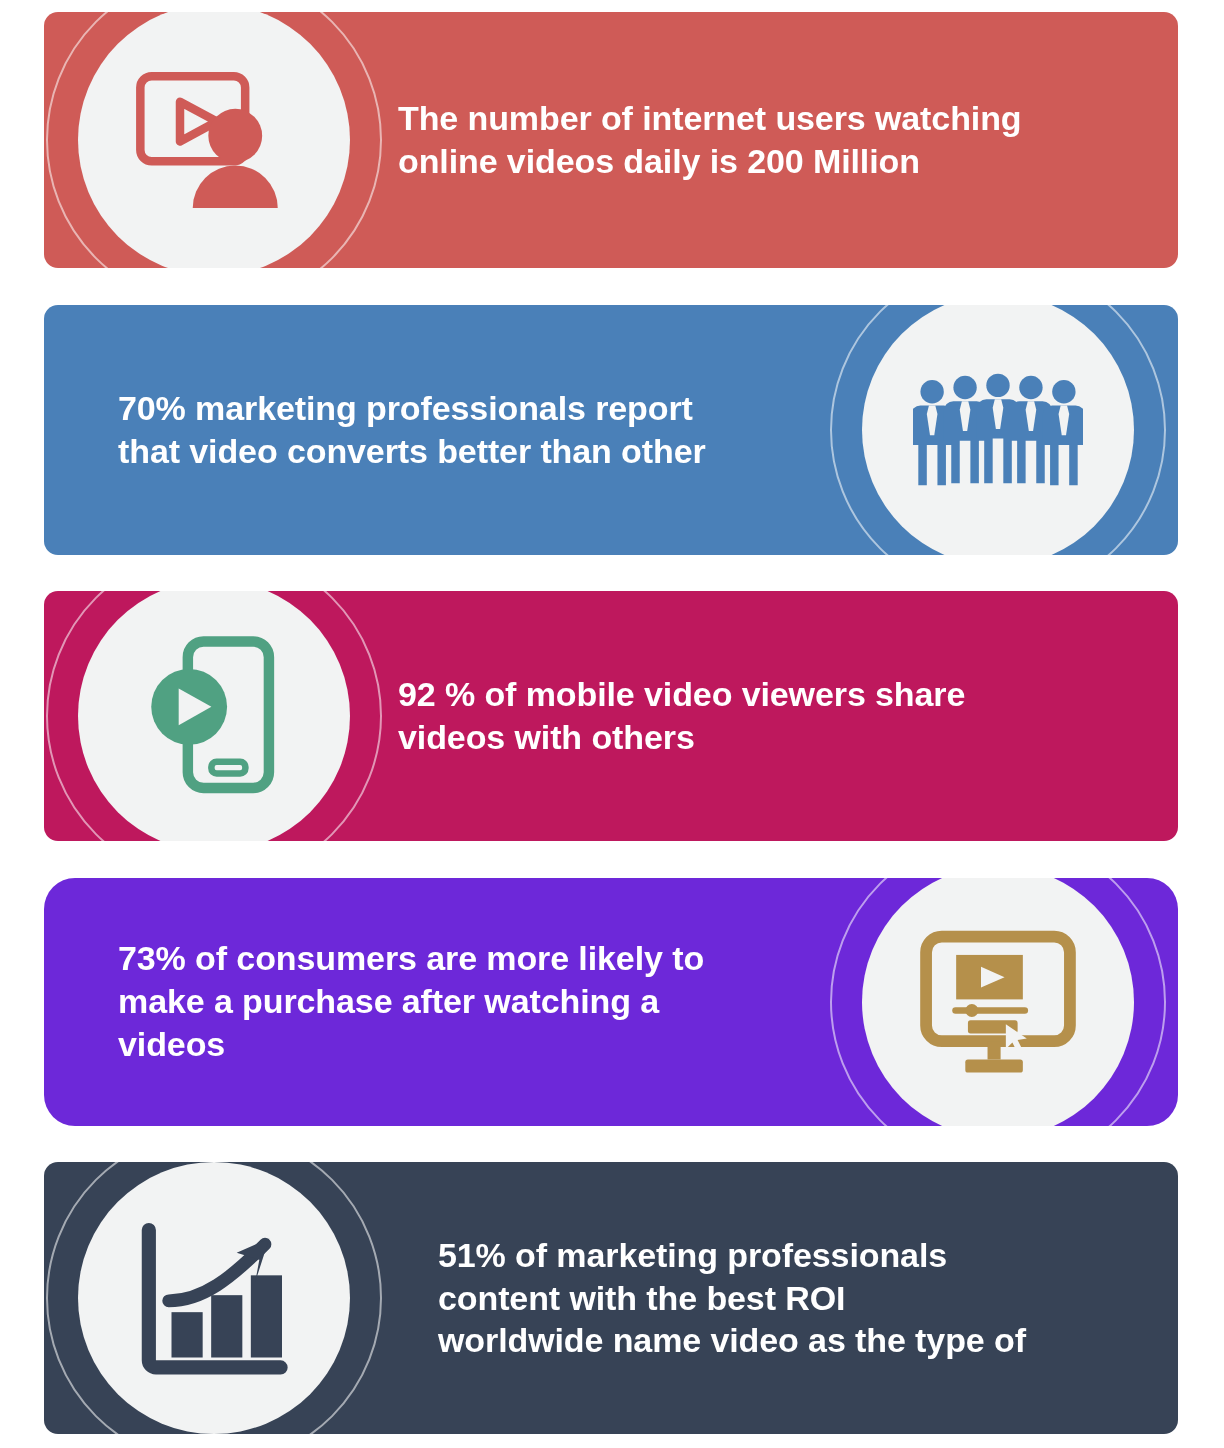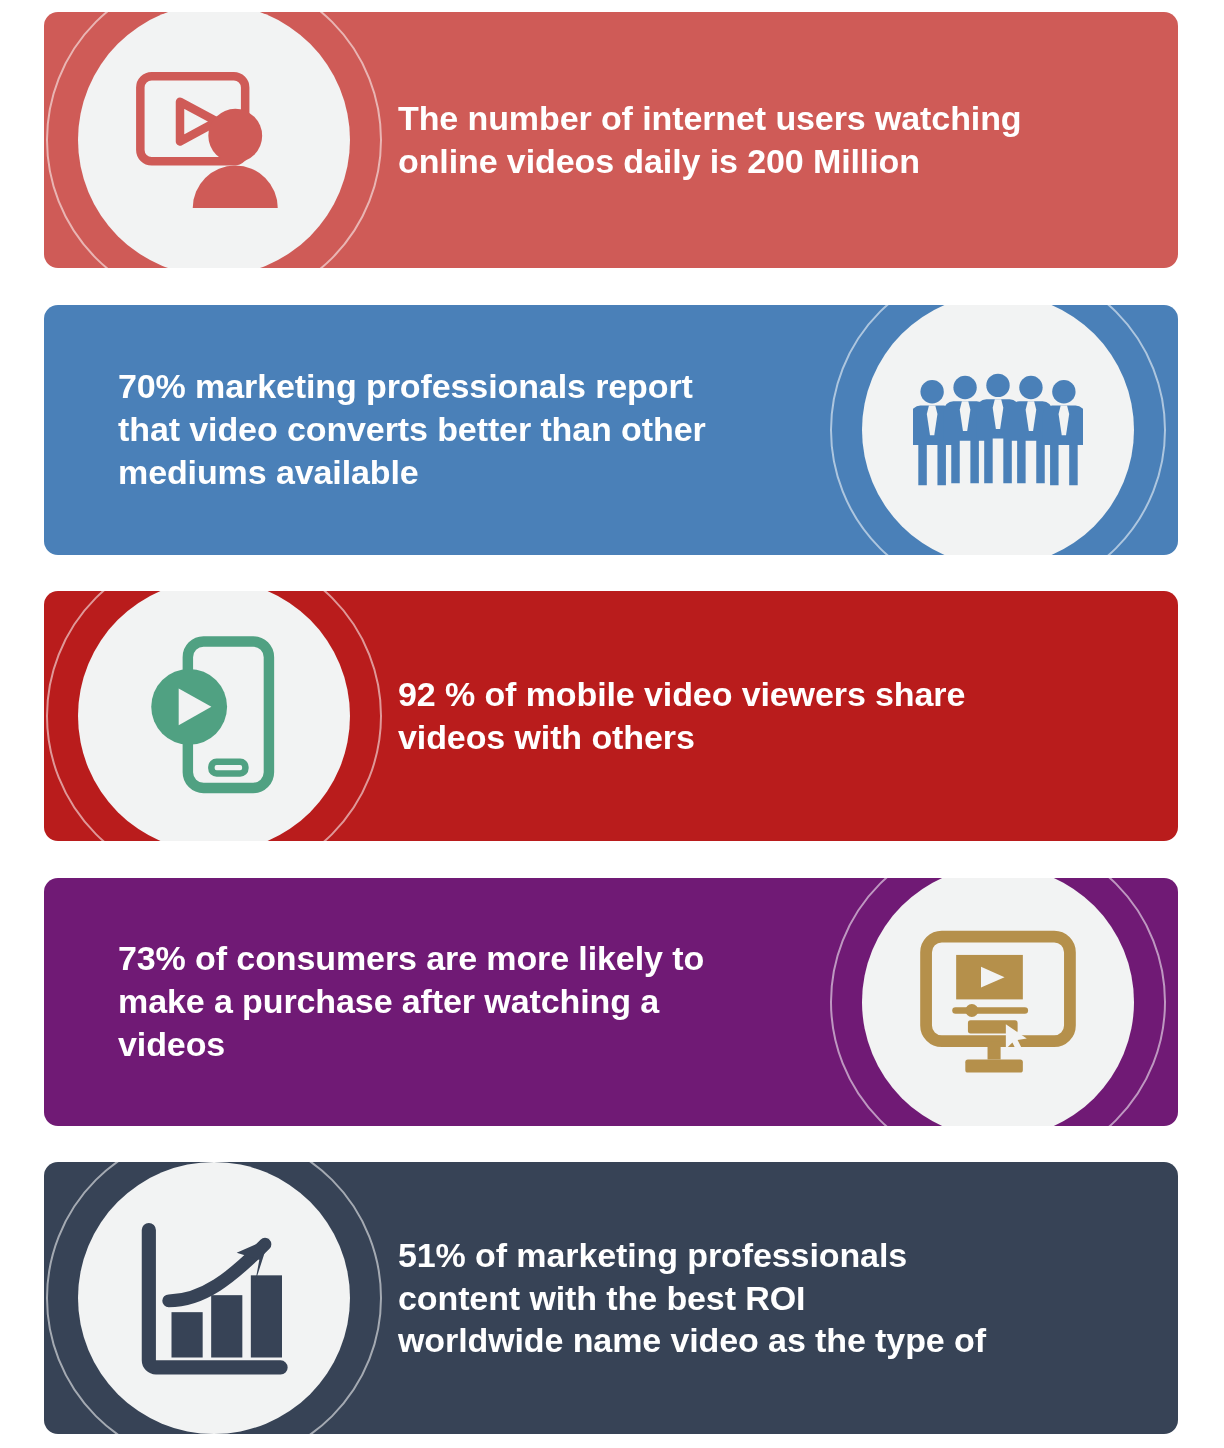--- a/index.html
+++ b/index.html
@@ -22,21 +22,21 @@
     border-radius:14px;
     overflow:hidden;
     display:flex;
     align-items:center;
     flex:0 0 auto;
   }
   .stat-row.r1 { height:256px; }
   .stat-row.r2 { height:250px; }
   .stat-row.r3 { height:250px; }
   .stat-row.r4 { height:248px; }
-  .stat-row.r5 { height:272px; }
+  .stat-row.r5 { height:272px;gap:40px; }
 
   
   .medallion {
     position:relative;
     flex:0 0 auto;
     width:340px;
     height:100%;
     display:flex;
     align-items:center;
     justify-content:center;
@@ -146,44 +146,43 @@
               <path d="M7 31 h22 a9 9 0 0 1 9 9 v28 h-7 v38 h-8 v-38 h-10 v38 h-8 v-38 h-7 v-28 a9 9 0 0 1 9 -9z"></path>
               <path d="M15 31 h6 l2 8 -3 20 h-4 l-3 -20z" fill="#f2f3f3"></path>
             </g>
           </g>
         </svg>
       </div>
     </div>
     <div class="stat-text">
       <span class="line">70% marketing professionals report</span>
       <span class="line">that video converts better than other</span>
-      <span class="line">mediums available</span>
-    </div>
-  </div>
-
-  <div class="stat-row r3 layout-icon-left" style="background: #b91c1c;">
+    </div>
+  </div>
+
+  <div class="stat-row r3 layout-icon-left" style="background: #be185d;">
     <div class="medallion">
       <div class="disc"></div>
       <div class="ring"></div>
       <div class="glyph">
         <svg viewBox="0 0 120 130">
           <rect x="40" y="8" width="62" height="112" rx="12" ry="12" fill="none" stroke="#50A182" stroke-width="8"></rect>
           <rect x="58" y="100" width="26" height="9" rx="4" ry="4" fill="none" stroke="#50A182" stroke-width="5"></rect>
           <circle cx="41" cy="58" r="29" fill="#50A182"></circle>
           <path d="M33 44 L58 58 L33 72 Z" fill="#f2f3f3"></path>
         </svg>
       </div>
     </div>
     <div class="stat-text">
       <span class="line">92 % of mobile video viewers share</span>
       <span class="line">videos with others</span>
     </div>
   </div>
 
-  <div class="stat-row r4 layout-icon-right" style="background: #701a75;">
+  <div class="stat-row r4 layout-icon-right" style="background: #6d28d9; border-radius: 31px;">
     <div class="medallion">
       <div class="disc"></div>
       <div class="ring"></div>
       <div class="glyph">
         <svg viewBox="0 0 130 120">
           <rect x="10" y="10" width="110" height="80" rx="12" ry="12" fill="none" stroke="#B5904B" stroke-width="9"></rect>
           <rect x="33" y="24" width="51" height="34" fill="#B5904B"></rect>
           <path d="M52 33 L70 41 L52 49 Z" fill="#f2f3f3"></path>
           <rect x="30" y="64" width="58" height="5" rx="2.5" fill="#B5904B"></rect>
           <circle cx="45" cy="66.5" r="5" fill="#B5904B"></circle>

